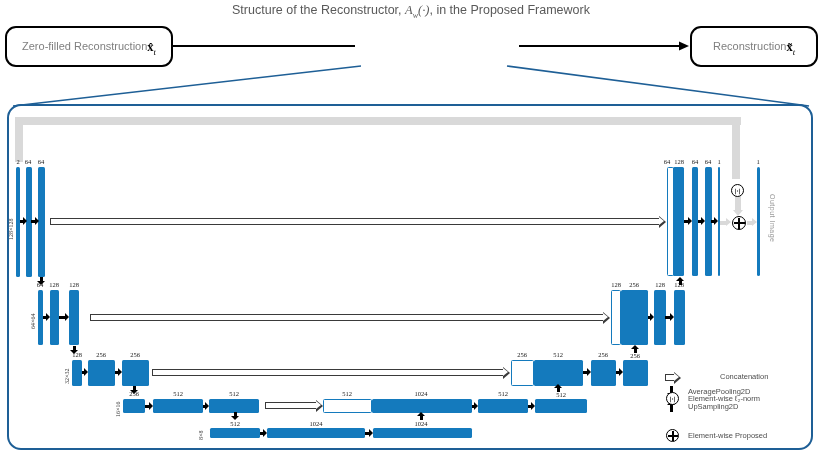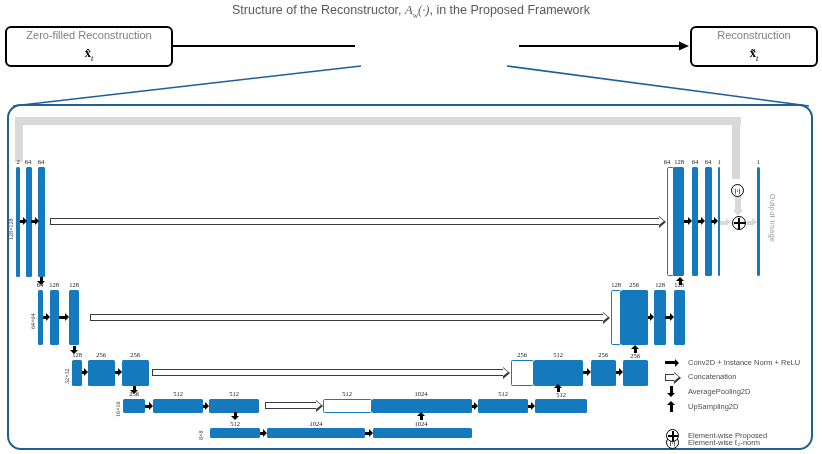--- a/index.html
+++ b/index.html
@@ -3,22 +3,22 @@
 <meta charset="utf-8">
 <style>
   html,body{margin:0;padding:0;background:#fff;}
   #stage{position:relative;width:822px;height:454px;background:#fff;overflow:hidden;
          font-family:"Liberation Sans",sans-serif;}
   
   .title{position:absolute;left:0;top:3px;width:822px;text-align:center;
          font-size:12.5px;color:#595959;}
   .title .m, .flowbox .m{font-family:"Liberation Serif",serif;font-style:italic;}
   .title sub,.flowbox sub{font-family:"Liberation Serif",serif;font-style:italic;font-size:8px;}
-  .flowbox{position:absolute;border:2px solid #000;border-radius:6px;background:#fff;
-           display:flex;flex-direction:column;align-items:center;justify-content:center;line-height:1.25;}
+  .flowbox{position:absolute;border:2px solid #000;border-radius:11px;background:#fff;
+           display:flex;flex-direction:row;align-items:center;justify-content:center;line-height:1.25;}
   .flowbox .l1{font-size:11px;color:#7f7f7f;}
   .flowbox .sym{font-family:"Liberation Serif",serif;font-weight:bold;font-size:12.5px;color:#000;}
   .flowbox .symsub{font-size:8.5px;color:#000;}
   .orangebox{position:absolute;border-radius:9px;display:flex;align-items:center;justify-content:center;
              color:#fff;font-size:12.5px;}
   
   .panel{position:absolute;left:7px;top:104px;width:802px;height:342px;border:2px solid #1E5F96;border-radius:14px;background:#fff;}
   
   .gry{position:absolute;background:#D9D9D9;}
   .gar{position:absolute;}
@@ -210,45 +210,39 @@
   <div class="bar" style="left:267px;top:428px;width:98px;height:10px;"></div>
   <div class="bar" style="left:373px;top:428px;width:99px;height:10px;"></div>
   <div class="nl" style="left:226px;top:420px;">512</div>
   <div class="nl" style="left:307px;top:420px;">1024</div>
   <div class="nl" style="left:412px;top:420px;">1024</div>
   <div class="vlab" style="left:198px;top:440px;">8×8</div>
   <div class="ar" style="left:260px;top:429px;width:7px;"></div>
   <div class="ar" style="left:365px;top:429px;width:8px;"></div>
   <div class="au" style="left:417px;top:412px;"></div>
 
-  <div class="lgrow" style="top:356px;">
-    <span class="lgicon">
-        <span class="ar" style="left:2px;top:2.5px;width:14px;"></span>
-      </span>
-    <span class="txt">Conv2D + Instance Norm + ReLU</span>
-  </div>
-  <div class="lgrow" style="top:370px;">
+  <div class="lgrow" style="top:370px;gap:32px;">
     <span class="lgicon">
         <span class="concat" style="left:2px;top:4px;width:8px;"></span>
       </span>
     <span class="txt">Concatenation</span>
   </div>
   <div class="lgrow" style="top:385px;">
     <span class="lgicon">
         <span class="ad" style="left:4px;top:1px;height:11px;"></span>
       </span>
     <span class="txt">AveragePooling2D</span>
   </div>
   <div class="lgrow" style="top:400px;">
     <span class="lgicon">
         <span class="au" style="left:4px;top:1px;height:11px;"></span>
       </span>
     <span class="txt">UpSampling2D</span>
   </div>
-  <div class="lgrow" style="top:436px;">
+  <div class="lgrow" style="top:392px;">
     <span class="lgicon">
         <span class="l2c" style="left:3px;top:0;">
           <span>|·|</span>
         </span>
       </span>
     <span class="txt">Element-wise ℓ₂-norm</span>
   </div>
   <div class="lgrow" style="top:429px;">
     <span class="lgicon">
         <span class="addc" style="left:3px;top:0;width:11px;height:11px;"></span>

